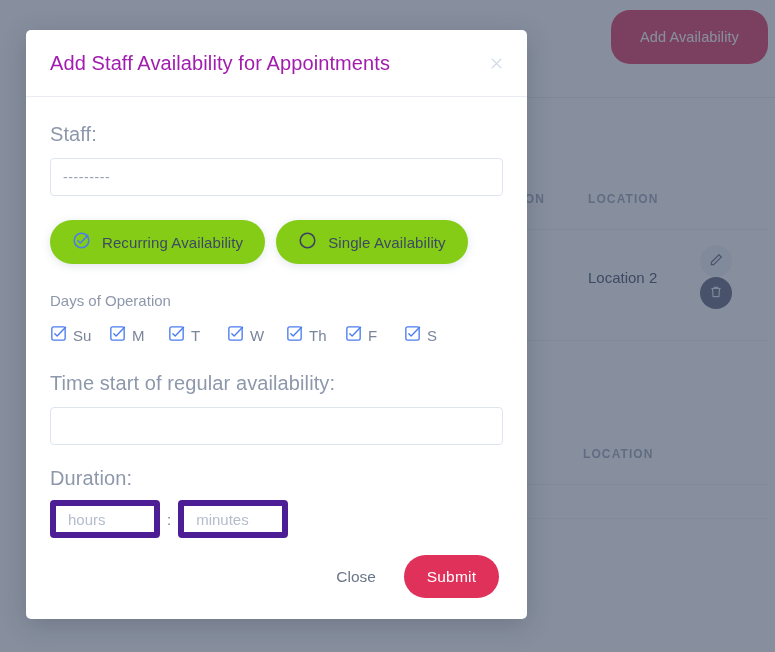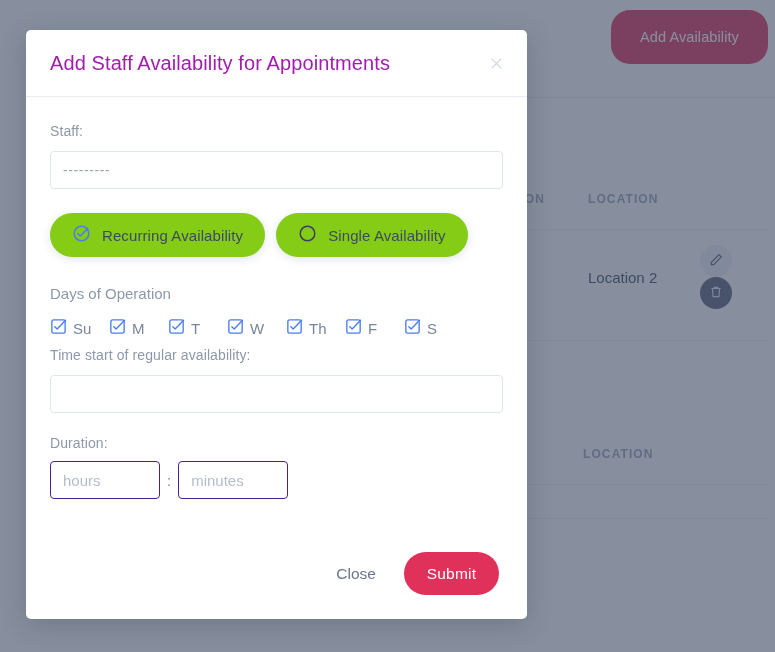--- a/index.html
+++ b/index.html
@@ -152,21 +152,21 @@
     font-weight: 300;
   }
 
   .modal-body {
     flex: 1;
     padding: 26px 24px 0 24px;
     position: relative;
   }
 
   .field-label {
-    font-size: 14px;
+    font-size: 20px;
     color: #8e98ab;
     margin-bottom: 12px;
     letter-spacing: .1px;
   }
 
   .text-input {
     width: 453px;
     height: 38px;
     border: 1px solid #dfe5ef;
     border-radius: 4px;
@@ -223,32 +223,32 @@
     align-items: center;
     gap: 6px;
     width: 59px;
     cursor: pointer;
   }
   .day-item .day-label {
     font-size: 15px;
     color: #7b8599;
   }
 
-  .section-gap { margin-top: 8px; }
+  .section-gap { margin-top: 26px; }
 
   .duration-row {
     display: flex;
     align-items: center;
     gap: 7px;
     margin-top: 10px;
   }
   .dur-input {
     width: 110px;
     height: 38px;
-    border: 1px solid #4c1d95;
+    border: 6px solid #4c1d95;
     border-radius: 4px;
     padding: 0 12px;
     font-size: 15px;
     outline: none;
     font-family: "Liberation Sans", sans-serif;
     color: #3d4a63;
     background: #ffffff;
   }
   .dur-input::placeholder { color: #b4bdcc; }
   .dur-colon { font-size: 15px; color: #7b8599; }

